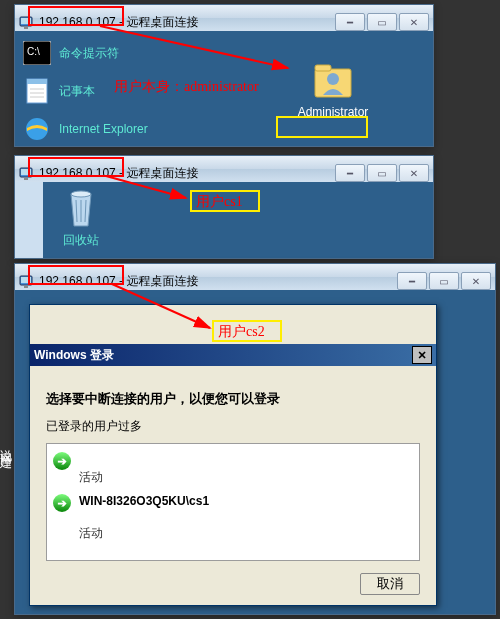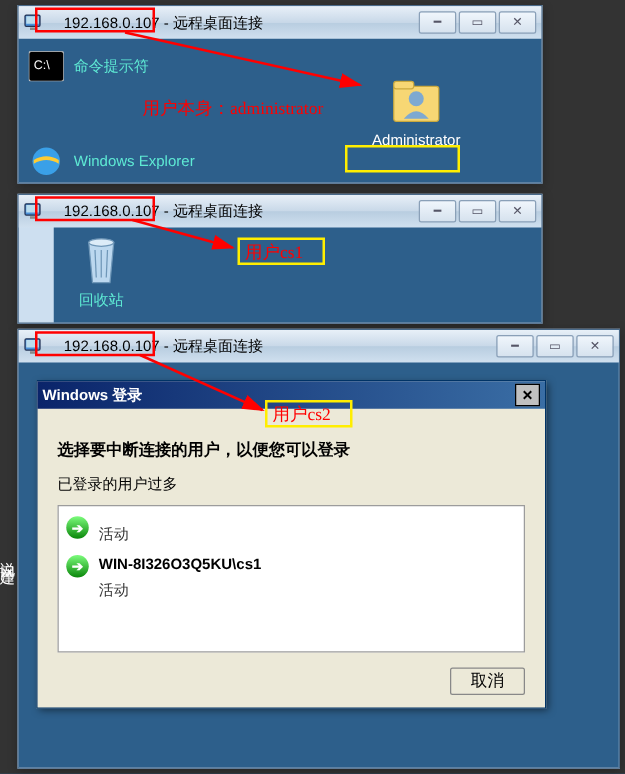--- a/index.html
+++ b/index.html
@@ -16,23 +16,22 @@
   .window {
     position: absolute;
     border: 1px solid #4a6a8a;
     background: #cddff0;
     box-shadow: 0 2px 8px rgba(0,0,0,0.3);
   }
   .titlebar {
     height: 26px;
     background: linear-gradient(to bottom, #e8f0f8 0%, #c8d8e8 50%, #b8cde0 51%, #d0e0ef 100%);
     display: flex;
-    align-items: center;
+    align-items: flex-end;
     padding: 0 4px;
-    gap: 12px;
   }
   .titlebar .ico {
     width: 16px; height: 16px;
     margin-right: 4px;
     display: flex; align-items: center; justify-content: center;
     flex-shrink: 0;
   }
   .titlebar .ttxt { flex: 1; color: #000; white-space: nowrap; overflow: hidden; }
   .winbtns { display: flex; }
   .winbtn {
@@ -98,20 +97,21 @@
     box-shadow: 2px 2px 6px rgba(0,0,0,0.5);
   }
   .dlg-title {
     height: 22px;
     background: linear-gradient(to right,#0a246a,#3a6ea5);
     color: #fff;
     font-weight: bold;
     display: flex;
     align-items: center;
     padding: 0 4px;
+    margin-top: 39px;
   }
   .dlg-title .spacer { flex:1; }
   .dlg-close {
     width: 18px; height: 16px;
     background: #c0c0c0;
     border: 1px solid #000;
     color: #000;
     font-weight: bold;
     font-size: 11px;
     display: flex; align-items: center; justify-content: center;
@@ -130,21 +130,21 @@
   .sess-arrow {
     width: 18px; height: 18px;
     border-radius: 9px;
     background: linear-gradient(to bottom,#7cfc7c,#0a860a);
     display: flex; align-items: center; justify-content: center;
     color: #fff; font-size: 11px; font-weight: bold;
     margin-right: 8px;
     flex-shrink: 0;
   }
   .sess-txt .name { font-weight: bold; }
-  .sess-txt .status { color: #333; margin-top: 6px; }
+  .sess-txt .status { color: #333; margin-top: 17px; }
   .dlg-btns { text-align: right; margin-top: 12px; }
   .dlg-btns button {
     width: 60px; height: 22px;
     background: #ece9d8;
     border: 1px solid #888;
     border-radius: 2px;
     font-family: inherit;
   }
 
   
@@ -180,28 +180,40 @@
   <div class="client" style="height:115px;">
     <div class="desk-icon row" style="left:6px; top:6px;">
       <span class="img">
           <svg width="28" height="24" viewBox="0 0 28 24">
             <rect width="28" height="24" rx="2" fill="#000" stroke="#ccc"></rect>
             <text x="4" y="14" fill="#fff" font-size="10">C:\</text>
           </svg>
         </span>
       <span class="lbl">命令提示符</span>
     </div>
+    <div class="desk-icon row" style="left:6px; top:44px;">
+      <span class="img">
+          <svg width="26" height="28" viewBox="0 0 26 28">
+            <rect x="3" y="2" width="20" height="24" fill="#fff" stroke="#6aa0d8"></rect>
+            <rect x="3" y="2" width="20" height="5" fill="#8cc0e8"></rect>
+            <line x1="6" y1="12" x2="20" y2="12" stroke="#ccc"></line>
+            <line x1="6" y1="16" x2="20" y2="16" stroke="#ccc"></line>
+            <line x1="6" y1="20" x2="20" y2="20" stroke="#ccc"></line>
+          </svg>
+        </span>
+      <span class="lbl">记事本</span>
+    </div>
     <div class="desk-icon row" style="left:6px; top:82px;">
       <span class="img">
           <svg width="28" height="28" viewBox="0 0 28 28">
             <circle cx="14" cy="14" r="11" fill="#3aa0e8"></circle>
             <path d="M4 16 Q14 10 24 16 L24 13 Q14 7 4 13 Z" fill="#ffcc33"></path>
           </svg>
         </span>
-      <span class="lbl">Windows Explorer</span>
+      <span class="lbl">Internet Explorer</span>
     </div>
     <div class="desk-icon col" style="right:60px; top:24px;">
       <span class="img">
           <svg width="48" height="48" viewBox="0 0 48 48">
             <rect x="6" y="14" width="36" height="28" rx="2" fill="#f7d774" stroke="#caa93e"></rect>
             <rect x="6" y="10" width="16" height="6" rx="2" fill="#f7d774" stroke="#caa93e"></rect>
             <circle cx="24" cy="24" r="6" fill="#7ea9d1"></circle>
             <path d="M14 40 Q24 28 34 40 Z" fill="#7ea9d1"></path>
           </svg>
         </span>

